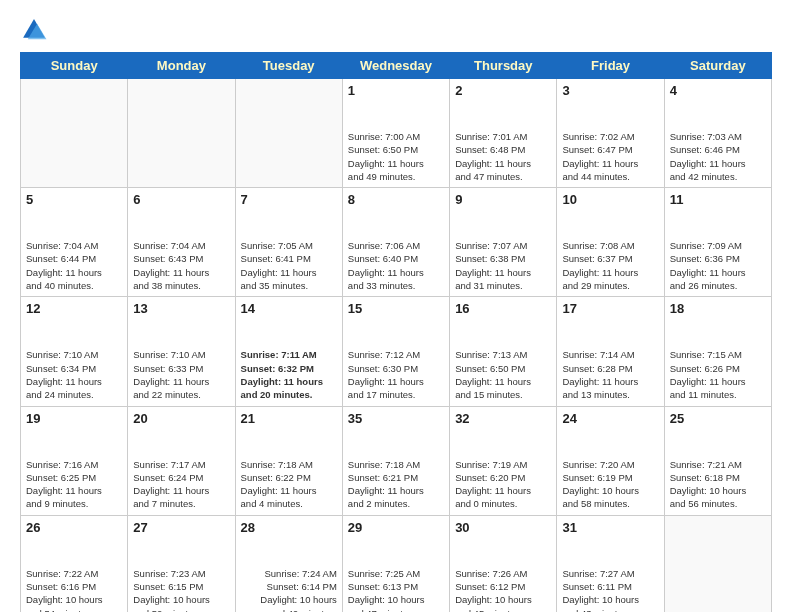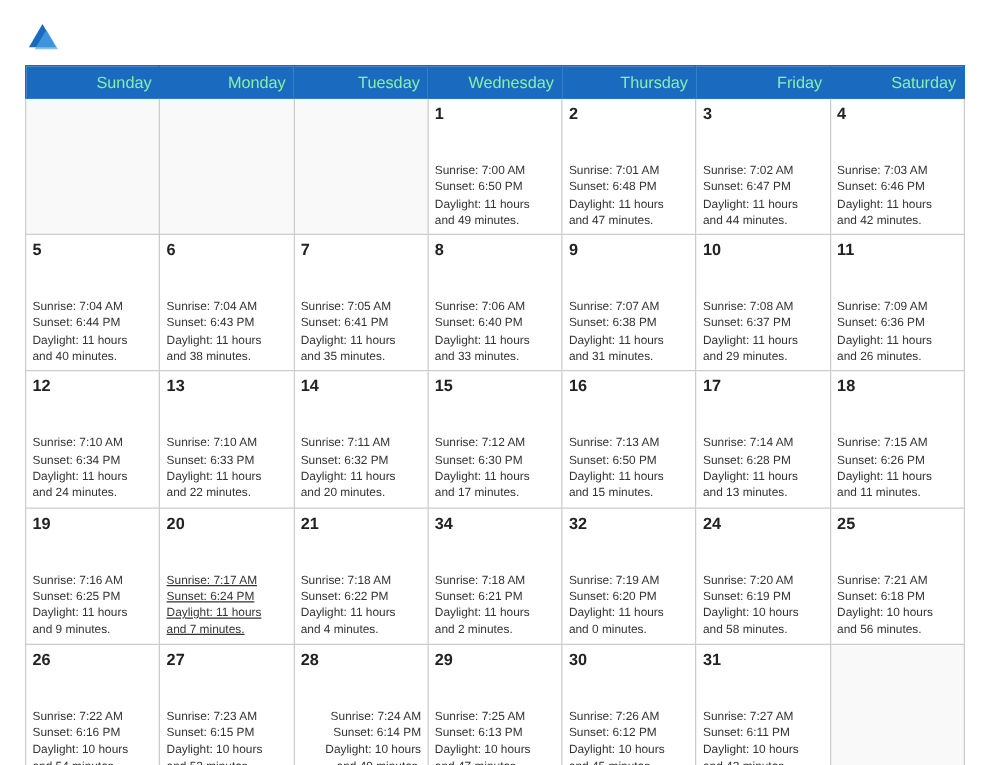--- a/index.html
+++ b/index.html
@@ -57,24 +57,24 @@
     }
     .calendar {
       flex: 1;
       border: 1px solid #ccc;
       border-collapse: collapse;
       width: 100%;
       table-layout: fixed;
     }
     .calendar th {
       background: #1a6abf;
-      color: #86efac;
+      color: #fef9c3;
       font-size: 13px;
-      font-weight: normal;
-      text-align: right;
+      font-weight: bold;
+      text-align: center;
       padding: 5px 6px;
       border: 1px solid #1a6abf;
     }
     .calendar td {
       border: 1px solid #ccc;
       vertical-align: top;
       padding: 4px 5px;
       font-size: 10px;
       color: #333;
       height: 88px;
@@ -225,21 +225,21 @@
           </td>
           <td>
             <span class="day-number">13</span>
             <div class="day-info" style="white-space: pre-line;">Sunrise: 7:10 AM
 Sunset: 6:33 PM
 Daylight: 11 hours
 and 22 minutes.</div>
           </td>
           <td>
             <span class="day-number">14</span>
-            <div class="day-info" style="white-space: pre-line;">Sunrise: 7:11 AM
+            <div class="day-info" style="white-space: pre-line; font-weight: bold;">Sunrise: 7:11 AM
 Sunset: 6:32 PM
 Daylight: 11 hours
 and 20 minutes.</div>
           </td>
           <td>
             <span class="day-number">15</span>
             <div class="day-info" style="white-space: pre-line;">Sunrise: 7:12 AM
 Sunset: 6:30 PM
 Daylight: 11 hours
 and 17 minutes.</div>
@@ -269,34 +269,34 @@
         <tr>
           <td>
             <span class="day-number">19</span>
             <div class="day-info" style="white-space: pre-line;">Sunrise: 7:16 AM
 Sunset: 6:25 PM
 Daylight: 11 hours
 and 9 minutes.</div>
           </td>
           <td>
             <span class="day-number">20</span>
-            <div class="day-info" style="white-space: pre-line; text-decoration: underline;">Sunrise: 7:17 AM
+            <div class="day-info" style="white-space: pre-line;">Sunrise: 7:17 AM
 Sunset: 6:24 PM
 Daylight: 11 hours
 and 7 minutes.</div>
           </td>
           <td>
             <span class="day-number">21</span>
             <div class="day-info" style="white-space: pre-line;">Sunrise: 7:18 AM
 Sunset: 6:22 PM
 Daylight: 11 hours
 and 4 minutes.</div>
           </td>
           <td>
-            <span class="day-number">34</span>
+            <span class="day-number">35</span>
             <div class="day-info" style="white-space: pre-line;">Sunrise: 7:18 AM
 Sunset: 6:21 PM
 Daylight: 11 hours
 and 2 minutes.</div>
           </td>
           <td>
             <span class="day-number">32</span>
             <div class="day-info" style="white-space: pre-line;">Sunrise: 7:19 AM
 Sunset: 6:20 PM
 Daylight: 11 hours

